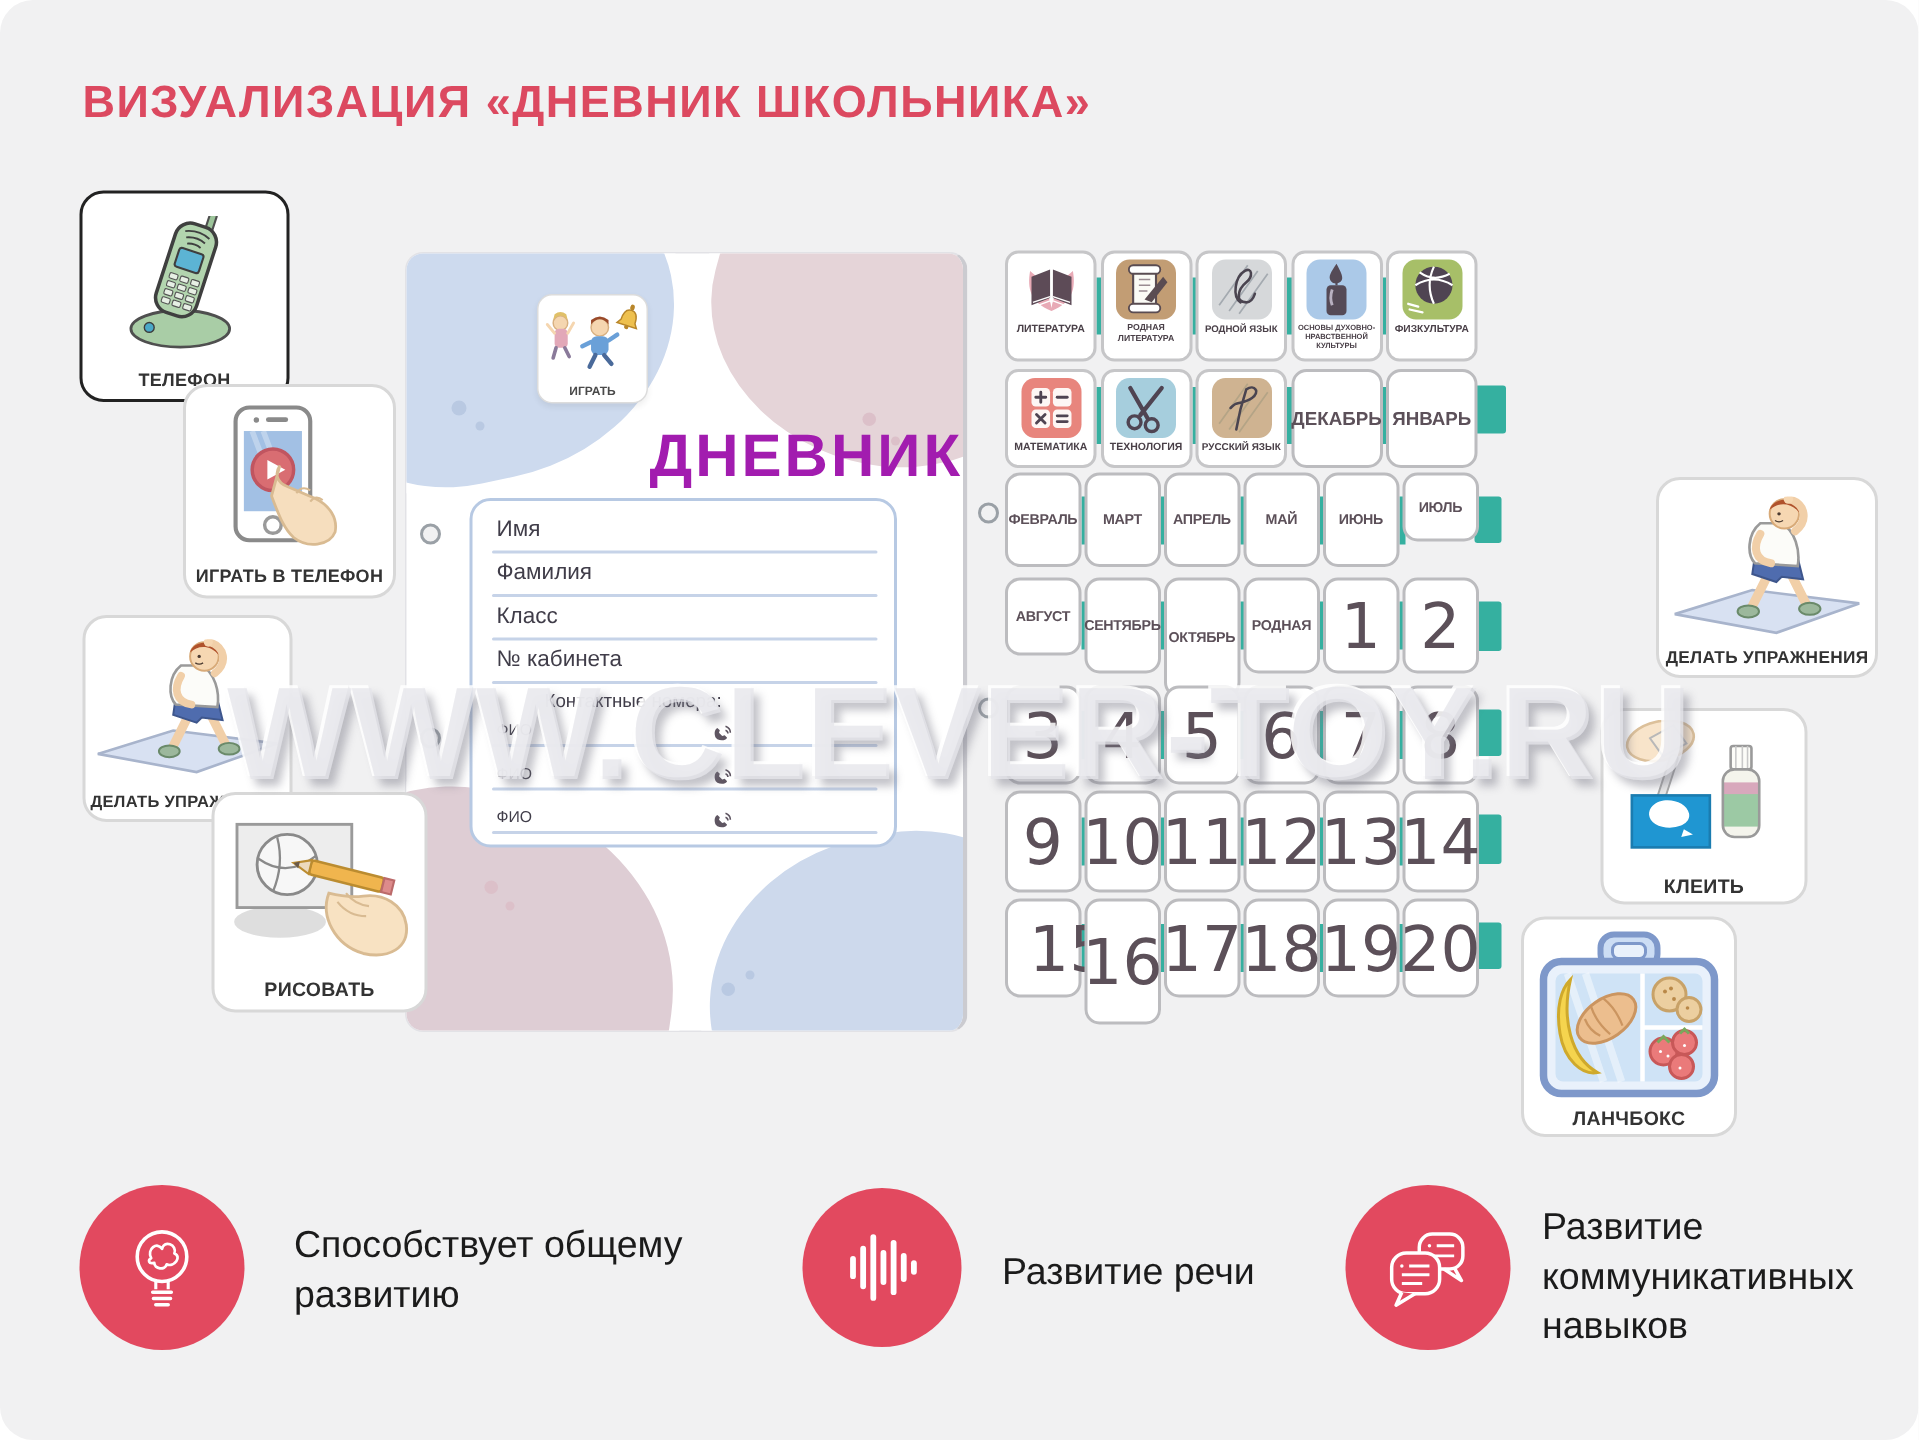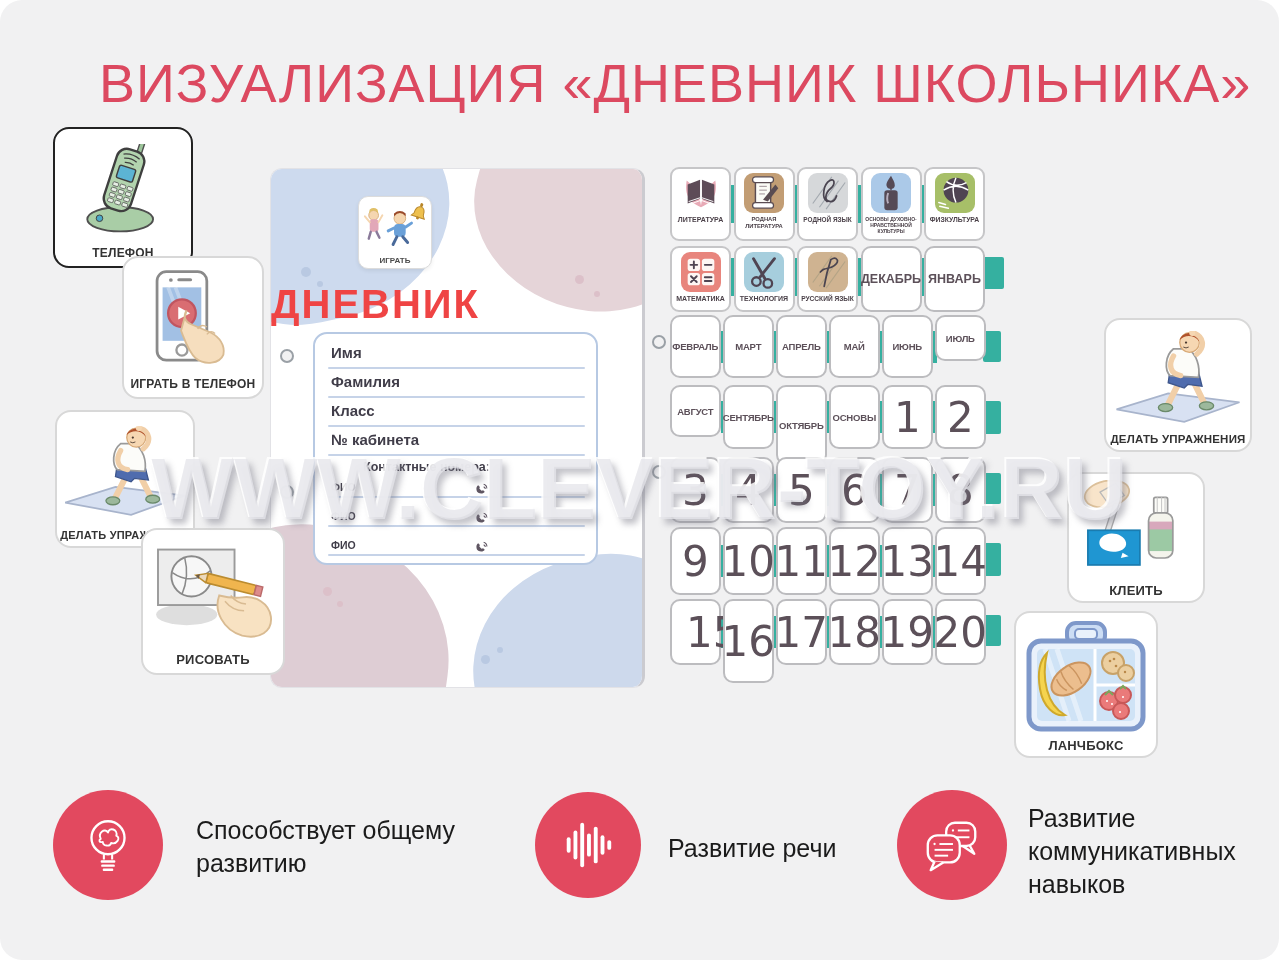--- a/index.html
+++ b/index.html
@@ -1,20 +1,20 @@
 <!DOCTYPE html>
 <html><head>
 <meta charset="utf-8">
 <style>
   html,body{margin:0;padding:0;background:#ffffff;}
   .stage{position:relative;width:1279px;height:960px;background:#f1f1f2;border-radius:22px;
          overflow:hidden;font-family:"Liberation Sans",sans-serif;}
   
-  .page-title{position:absolute;left:55px;top:52px;font-size:54px;font-weight:normal;
-              letter-spacing:1px;color:#dc4960;margin-left:44px;}
+  .page-title{position:absolute;left:55px;top:52px;font-size:30px;font-weight:bold;
+              letter-spacing:1px;color:#dc4960;}
   
   .watermark{position:absolute;left:0;top:438px;width:100%;text-align:center;z-index:40;
              font-size:88px;font-weight:bold;letter-spacing:0px;pointer-events:none;
              color:rgba(230,230,235,0.78);
              text-shadow:-2px -2px 0 rgba(255,255,255,0.85), 4px 5px 6px rgba(120,120,132,0.45);}
   
   .acard{position:absolute;background:#fff;border:2px solid #d8d8d8;border-radius:16px;
          box-sizing:border-box;display:flex;flex-direction:column;align-items:center;
          justify-content:space-between;padding:6px 3px 7px 3px;z-index:2;}
   .acard.dark{border:2.5px solid #222;}
@@ -25,25 +25,25 @@
          border-radius:12px;border:1px solid #e2e2e6;border-right:3px solid #cbcbd0;
          overflow:hidden;box-sizing:border-box;z-index:1;}
   .blob{position:absolute;}
   .dot{position:absolute;border-radius:50%;}
   .play-card{position:absolute;left:87px;top:27px;width:74px;height:73px;background:#fff;
              border:1px solid #dcdcdc;border-radius:10px;box-shadow:0 2px 4px rgba(0,0,0,.07);
              display:flex;flex-direction:column;align-items:center;justify-content:flex-end;
              box-sizing:border-box;padding-bottom:3px;}
   .play-card .plbl{font-size:8px;font-weight:bold;color:#4a4a4a;}
   .play-card svg{position:absolute;top:5px;left:2px;}
-  .diary-title{position:absolute;left:0;top:113px;width:100%;text-align:left;
-               font-size:40px;font-weight:800;letter-spacing:2px;color:#ef4444;}
+  .diary-title{position:absolute;left:0;top:113px;width:100%;text-align:right;
+               font-size:40px;font-weight:800;letter-spacing:2px;color:#a21caf;}
   .dform{position:absolute;left:42px;top:163px;width:285px;height:233px;background:#fff;
          border:2px solid #b7c9e3;border-radius:14px;box-sizing:border-box;}
-  .frow{position:absolute;left:16px;font-weight:bold;color:#403d49;}
+  .frow{position:absolute;left:16px;font-weight:normal;color:#403d49;}
   .fline{position:absolute;left:13px;width:257px;height:2px;background:#c6d3e8;border-radius:1px;}
   .ph-ic{position:absolute;left:160px;width:13px;height:13px;}
   .hole{position:absolute;width:14px;height:14px;border-radius:50%;background:#f1f1f2;
         border:2px solid #9aa0a6;box-sizing:border-box;z-index:6;}
   
   .subj{position:absolute;width:61px;background:#fff;border:2px solid #c6c6c8;border-radius:9px;
         box-sizing:border-box;display:flex;flex-direction:column;align-items:center;
         padding-top:4px;z-index:3;}
   .subj .ic{width:40px;height:40px;border-radius:9px;display:flex;align-items:center;justify-content:center;}
   .subj .sl{font-size:6.4px;font-weight:bold;color:#4a4048;margin-top:3px;text-align:center;line-height:1.2;padding:0 1px;}
@@ -365,21 +365,21 @@
 
   <div class="sliver" style="left:720.5px;top:401px;width:4px;height:32px;"></div>
   <div class="sliver" style="left:773.5px;top:401px;width:4px;height:32px;"></div>
   <div class="sliver" style="left:826.5px;top:401px;width:4px;height:32px;"></div>
   <div class="sliver" style="left:879.5px;top:401px;width:4px;height:32px;"></div>
   <div class="sliver" style="left:932.5px;top:401px;width:4px;height:32px;"></div>
   <div class="tab" style="left:983px;top:401px;width:18px;height:33px;"></div>
   <div class="cell mcell" style="left:670px;top:385px;width:50.5px;height:52px;">АВГУСТ</div>
   <div class="cell mcell" style="left:723px;top:385px;width:50.5px;height:64px;">СЕНТЯБРЬ</div>
   <div class="cell mcell" style="left:776px;top:385px;width:50.5px;height:80px;text-align:center;">ОКТЯБРЬ</div>
-  <div class="cell mcell" style="left:829px;top:385px;width:50.5px;height:64px;">ОСНОВЫ</div>
+  <div class="cell mcell" style="left:829px;top:385px;width:50.5px;height:64px;">РОДНАЯ</div>
   <div class="cell ncell" style="left:882px;top:385px;width:50.5px;height:64px;">1</div>
   <div class="cell ncell" style="left:935px;top:385px;width:50.5px;height:64px;">2</div>
 
   <div class="sliver" style="left:720.5px;top:474px;width:4px;height:32px;"></div>
   <div class="sliver" style="left:773.5px;top:474px;width:4px;height:32px;"></div>
   <div class="sliver" style="left:826.5px;top:474px;width:4px;height:32px;"></div>
   <div class="sliver" style="left:879.5px;top:474px;width:4px;height:32px;"></div>
   <div class="sliver" style="left:932.5px;top:474px;width:4px;height:32px;"></div>
   <div class="tab" style="left:983px;top:473px;width:18px;height:31px;"></div>
   <div class="cell ncell" style="left:670px;top:457px;width:50.5px;height:66px;">3</div>

